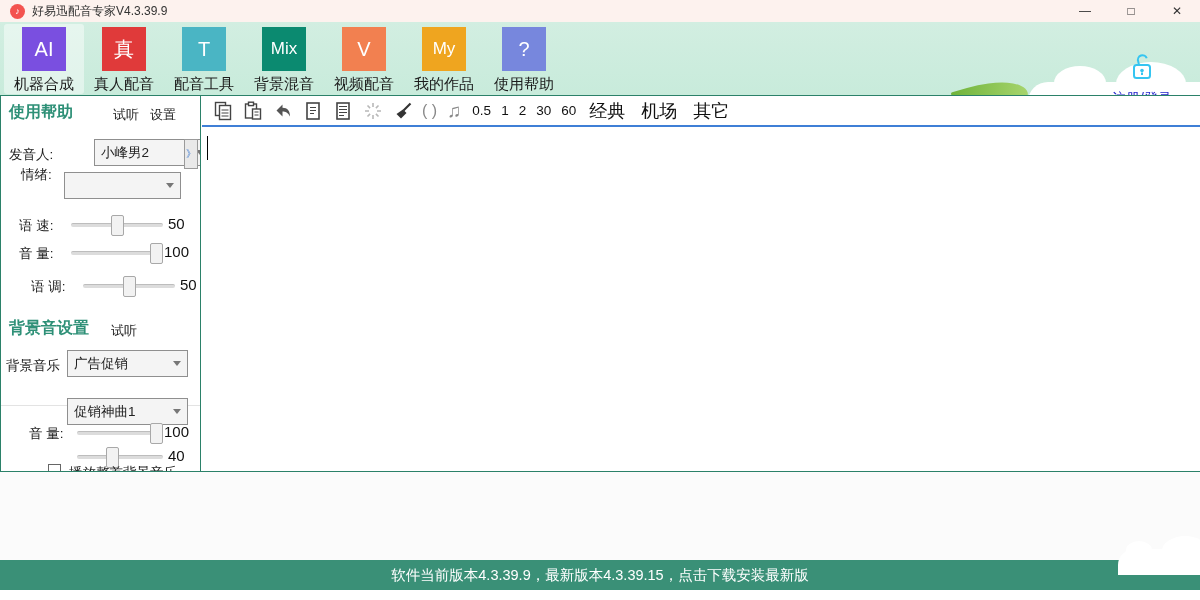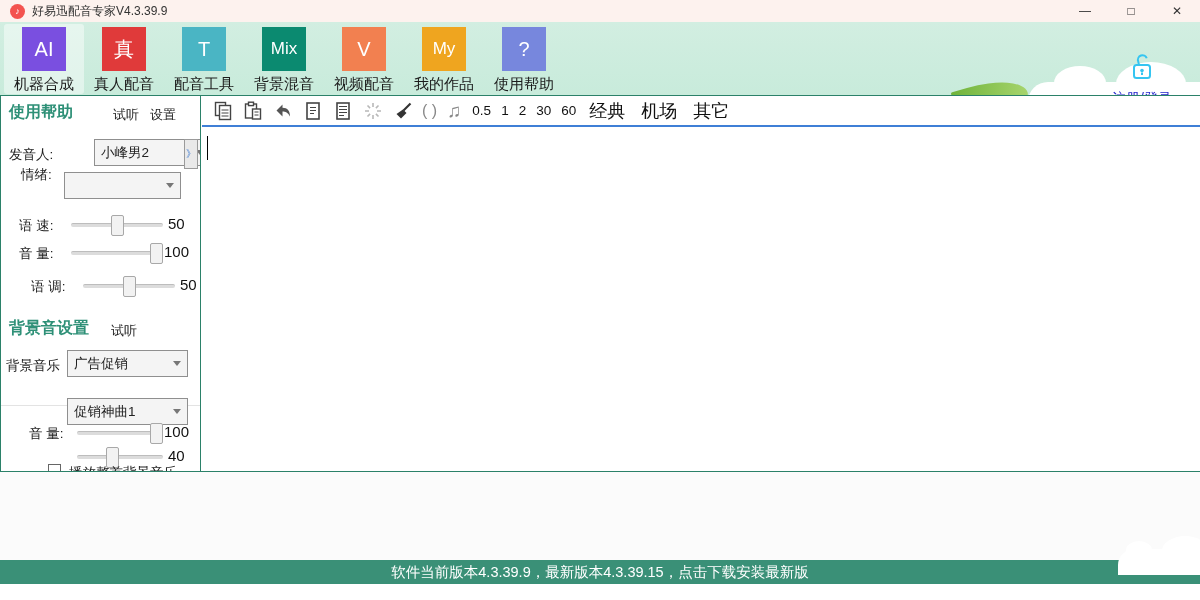--- a/index.html
+++ b/index.html
@@ -74,21 +74,21 @@
   .tb-num { font-size:13.5px; color:#111; margin:0 5px; cursor:pointer; }
   .tb-word { font-size:18px; color:#111; margin:0 8px; cursor:pointer; }
   .text-area { position:absolute; left:0; top:33px; width:998px; height:342px; background:#fff; cursor:text; }
   .cursor { position:absolute; left:5px; top:7px; width:1px; height:24px; background:#000; animation:blink 1s steps(1) infinite; }
   @keyframes blink { 50% { opacity:0; } }
 
   
   .transport { position:absolute; left:0; top:472px; width:1200px; height:88px; background:#fbfbfb; }
 
   
-  .footer { position:absolute; left:0; top:560px; width:1200px; height:24px; background:#3a9077;
+  .footer { position:absolute; left:0; top:560px; width:1200px; height:30px; background:#3a9077;
             display:flex; align-items:center; justify-content:center; }
   .footer-text { color:#fff; font-size:14.5px; cursor:pointer; }
   .cloud2 { left:1118px; top:549px; width:82px; height:26px; border-radius:16px 4px 0 0; z-index:5; }
   .cloud2::before { width:46px; height:30px; top:-13px; right:-8px; }
   .cloud2::after { width:26px; height:18px; top:-8px; left:8px; }
 </style>
 </head>
 <body>
 
 <div id="app">

